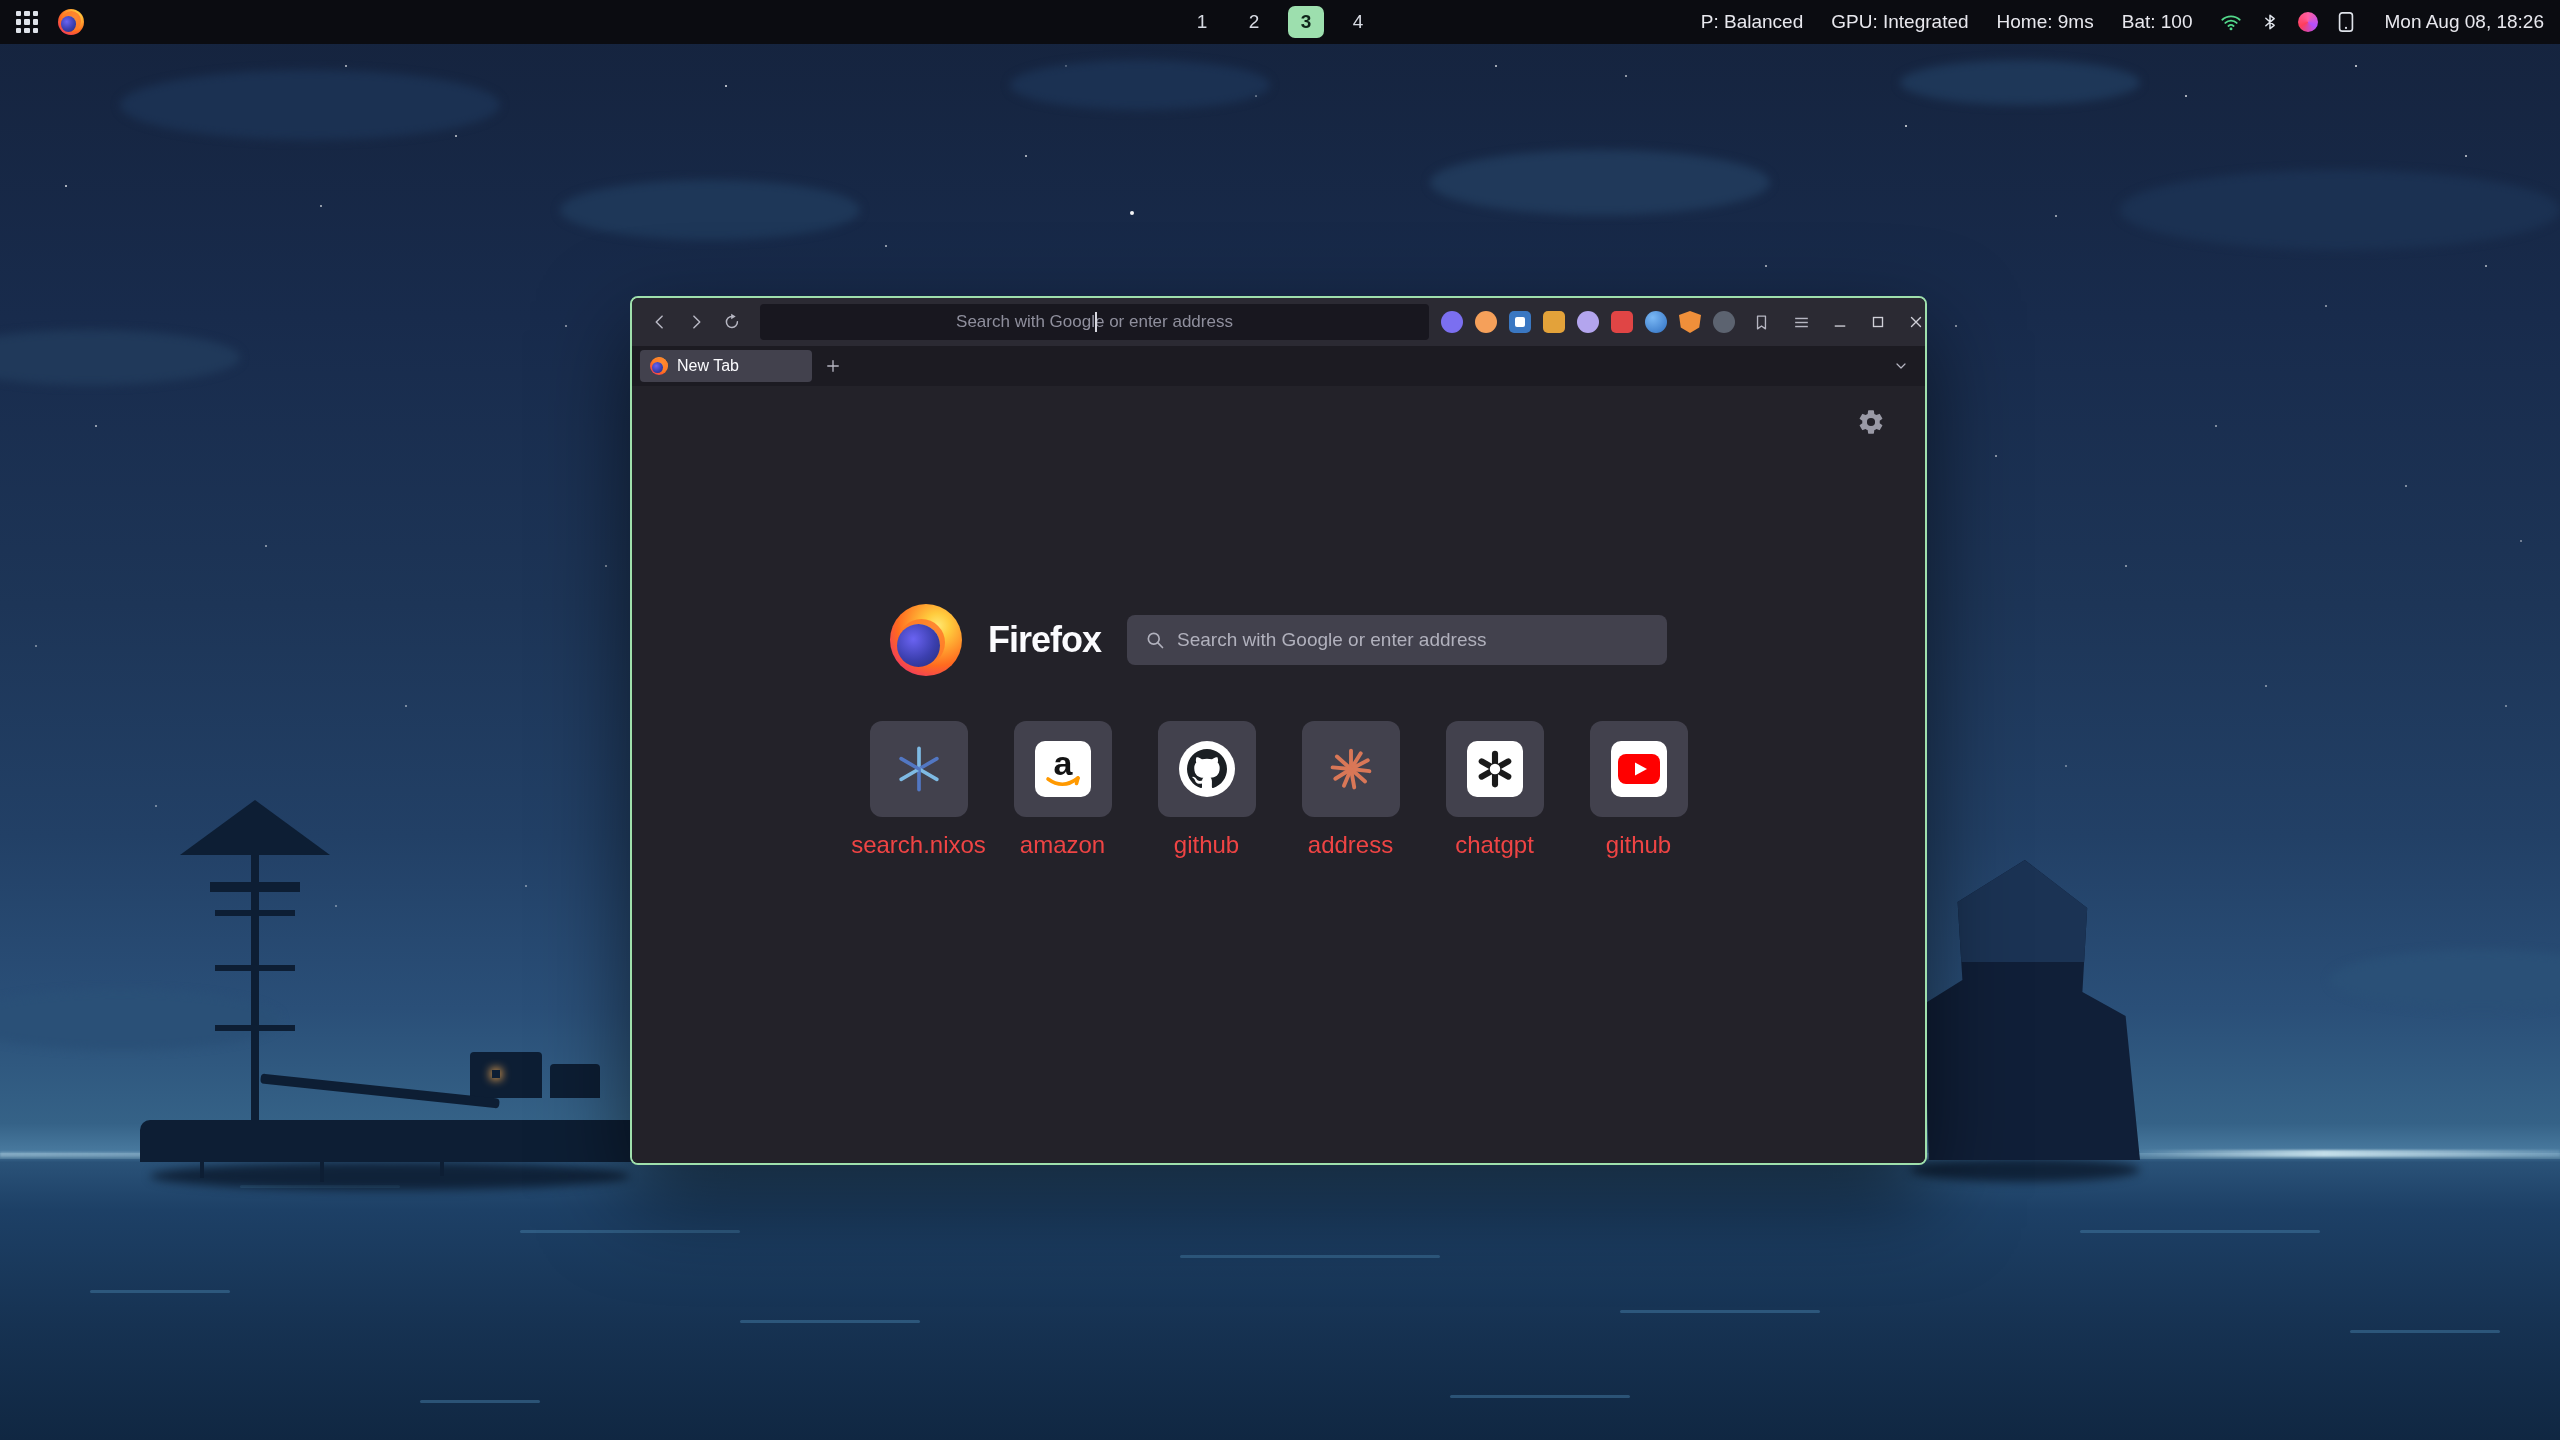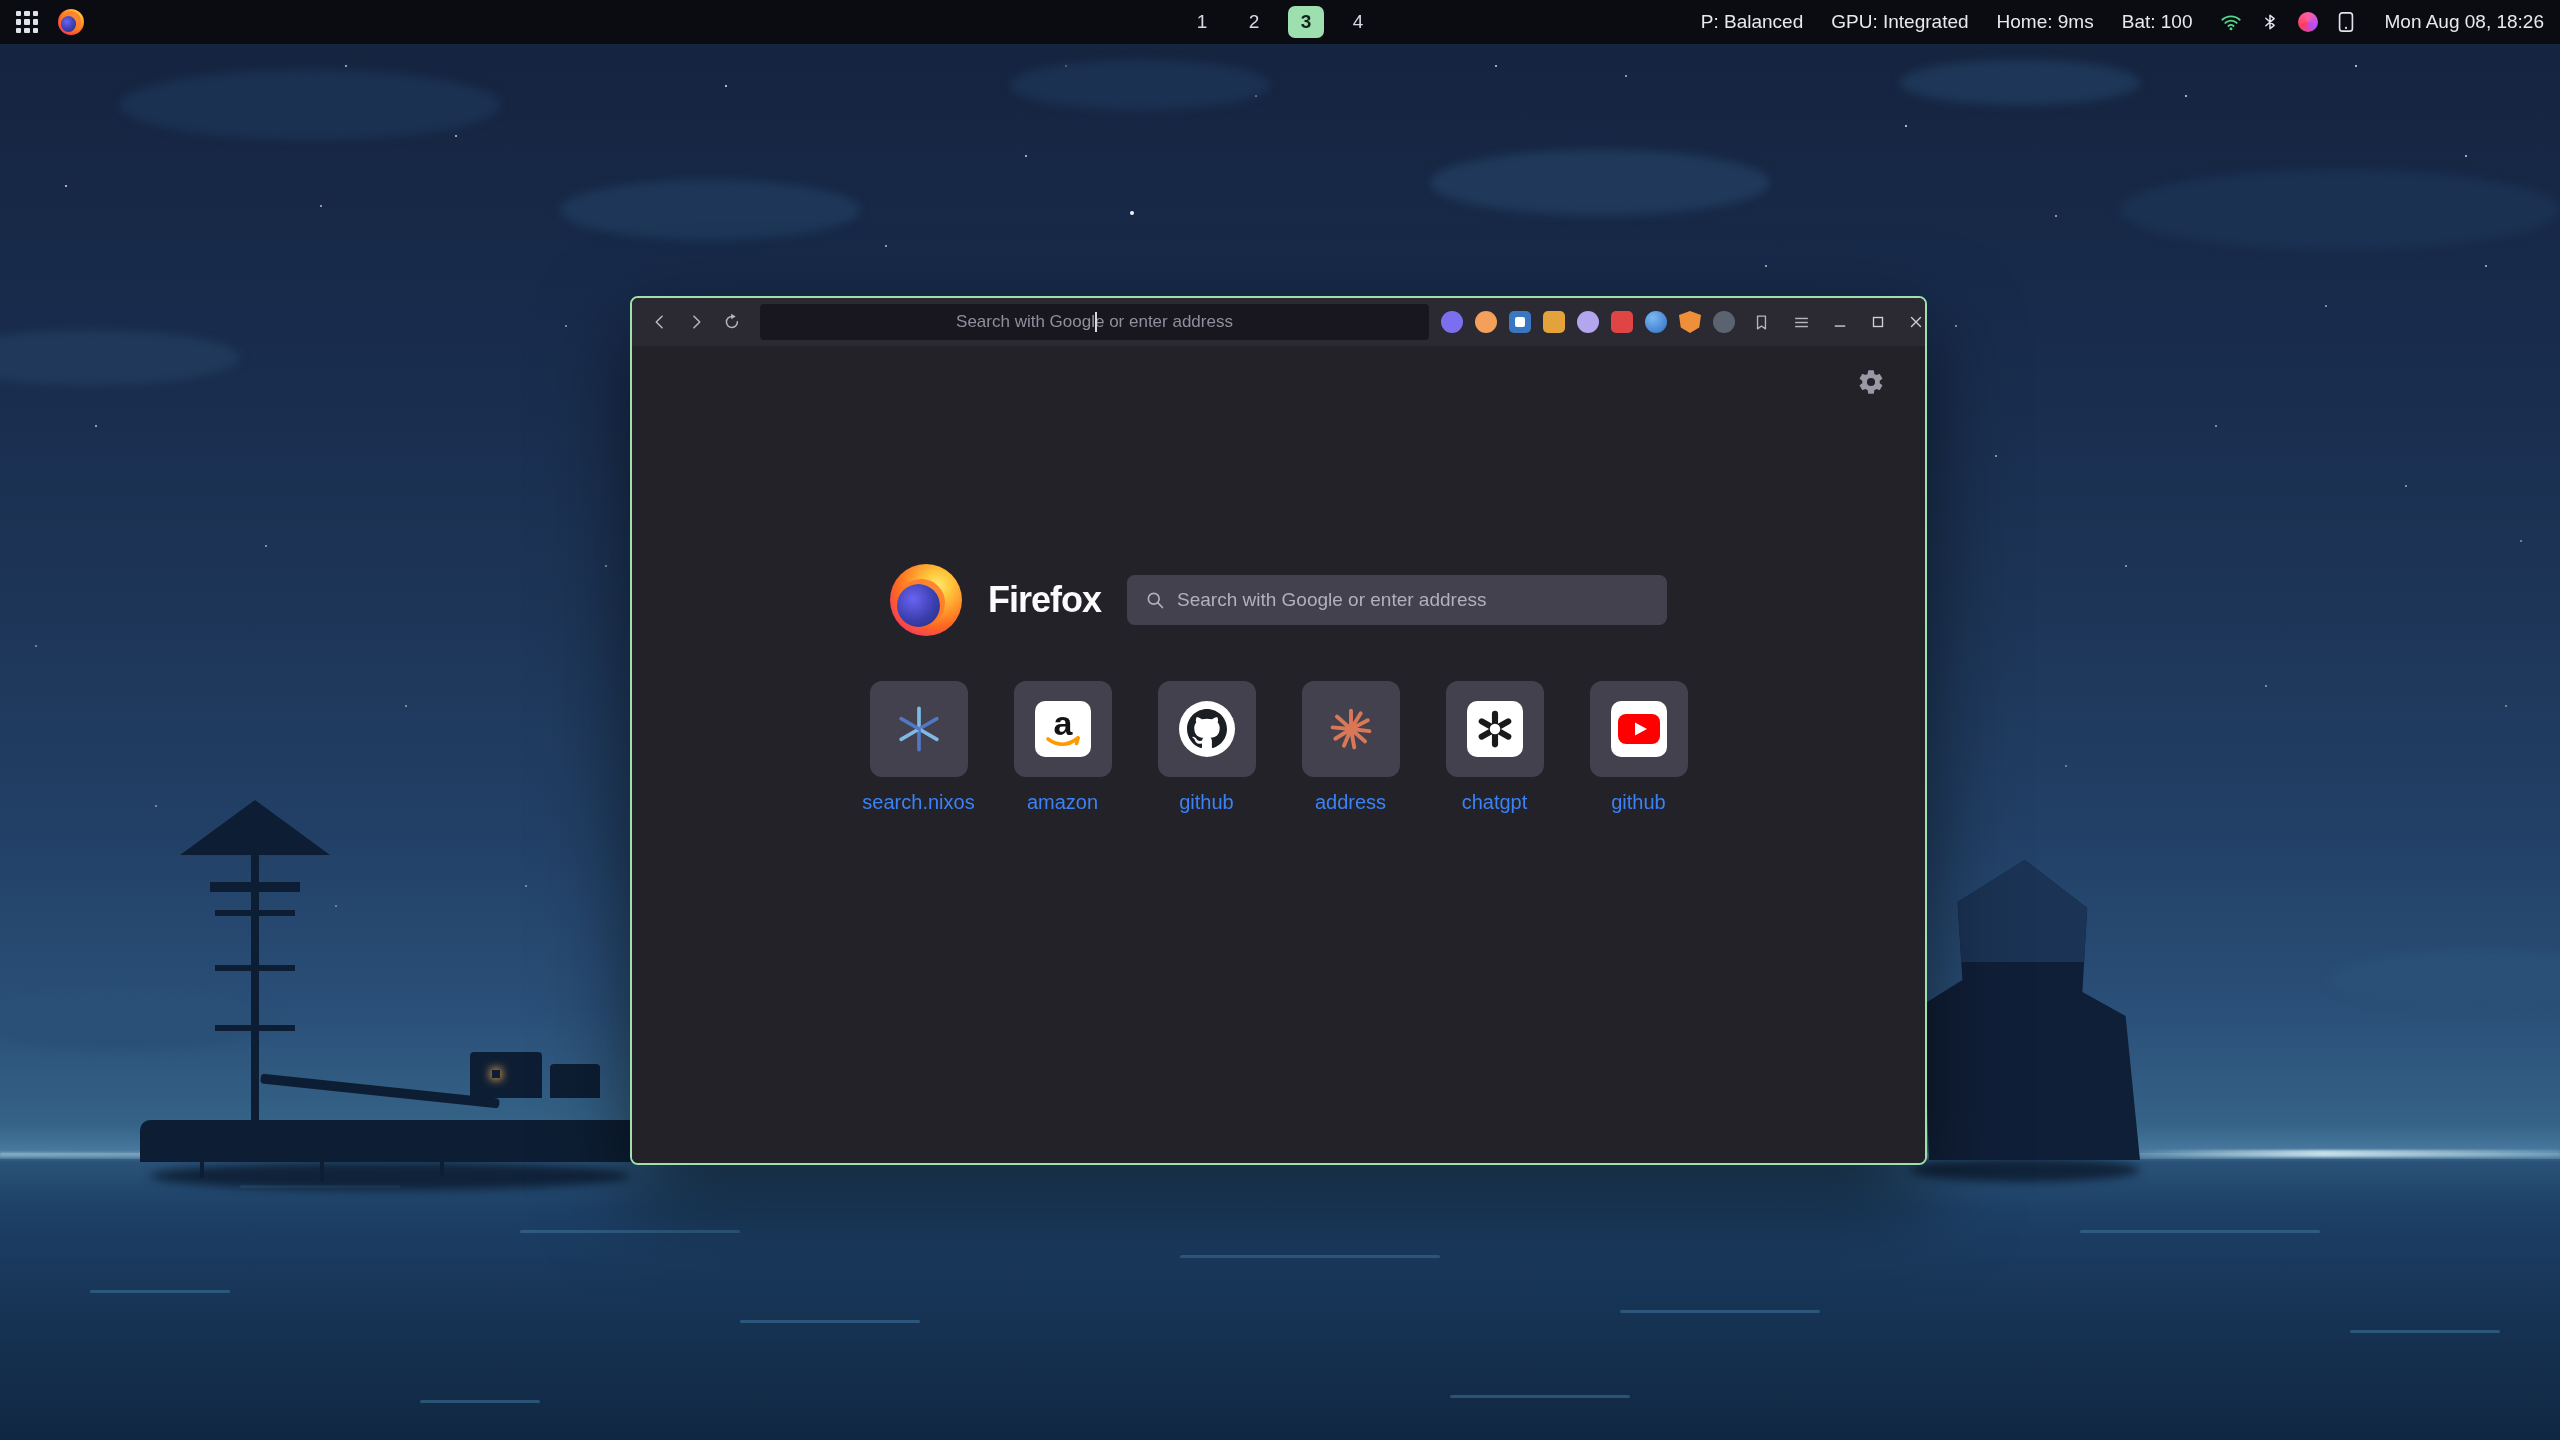--- a/index.html
+++ b/index.html
@@ -147,21 +147,21 @@
   .wordmark{font-size:36px;font-weight:700;color:#fbfbfe;letter-spacing:-1px;}
   .search-field{width:540px;height:50px;background:#42414d;border-radius:8px;display:flex;align-items:center;
     padding:0 18px;gap:12px;}
   .search-field input{flex:1;background:transparent;border:none;outline:none;color:#b1b1bd;font-size:19px;
     font-family:"Liberation Sans",sans-serif;}
   .search-field input::placeholder{color:#b1b1bd;}
 
   .shortcuts{position:absolute;left:0;right:0;top:335px;display:flex;justify-content:center;gap:46px;}
   .tile{display:flex;flex-direction:column;align-items:center;gap:14px;width:98px;cursor:pointer;}
   .tile-box{width:98px;height:96px;background:#42414d;border-radius:12px;display:flex;align-items:center;justify-content:center;}
-  .tile-label{font-size:20px;color:#3b82f6;}
+  .tile-label{font-size:24px;color:#ef4444;}
   .white-sq{width:56px;height:56px;background:#fff;border-radius:10px;display:flex;align-items:center;justify-content:center;}
   .white-circle{width:56px;height:56px;background:#fff;border-radius:50%;display:flex;align-items:center;justify-content:center;}
 </style>
 </head>
 <body>
 
 <div>
   <div class="stars"></div>
   <div class="cloud c1"></div>
   <div class="cloud c2"></div>
@@ -313,20 +313,36 @@
           </svg>
       </div>
       <div class="icon-btn">
         <svg width="18" height="18" viewBox="0 0 24 24">
             <path d="M6 6l12 12M18 6 6 18" stroke="currentColor" stroke-width="1.8" stroke-linecap="round"></path>
           </svg>
       </div>
     </div>
   </div>
 
+  <div class="tabbar">
+    <div class="tab">
+      <div class="fx-ball fx-18"></div>
+      <span>New Tab</span>
+    </div>
+    <div class="newtab-btn">
+      <svg width="18" height="18" viewBox="0 0 24 24">
+          <path d="M12 5v14M5 12h14" stroke="currentColor" stroke-width="1.8" stroke-linecap="round"></path>
+        </svg>
+    </div>
+    <div class="tab-chevron">
+      <svg width="16" height="16" viewBox="0 0 24 24">
+          <path d="M6 9l6 6 6-6" fill="none" stroke="currentColor" stroke-width="1.8" stroke-linecap="round" stroke-linejoin="round"></path>
+        </svg>
+    </div>
+  </div>
 
   <div class="content">
     <div class="gear-btn">
       <svg width="28" height="28" viewBox="0 0 24 24">
           <path fill="currentColor" fill-rule="evenodd" d="M19.43 12.98c.04-.32.07-.64.07-.98s-.03-.66-.07-.98l2.11-1.65a.5.5 0 0 0 .12-.64l-2-3.46a.5.5 0 0 0-.61-.22l-2.49 1a7.03 7.03 0 0 0-1.69-.98l-.38-2.65A.5.5 0 0 0 14 2h-4a.5.5 0 0 0-.49.42l-.38 2.65c-.61.25-1.17.59-1.69.98l-2.49-1a.5.5 0 0 0-.61.22l-2 3.46a.5.5 0 0 0 .12.64l2.11 1.65c-.04.32-.07.65-.07.98s.03.66.07.98l-2.11 1.65a.5.5 0 0 0-.12.64l2 3.46c.14.24.42.34.61.22l2.49-1c.52.39 1.08.73 1.69.98l.38 2.65c.04.24.25.42.49.42h4c.24 0 .45-.18.49-.42l.38-2.65c.61-.25 1.17-.59 1.69-.98l2.49 1c.23.09.47 0 .61-.22l2-3.46a.5.5 0 0 0-.12-.64l-2.11-1.65zM12 15.5a3.5 3.5 0 1 1 0-7 3.5 3.5 0 0 1 0 7z"></path>
         </svg>
     </div>
 
     <div class="hero">
       <div class="fx-ball fx-72"></div>

